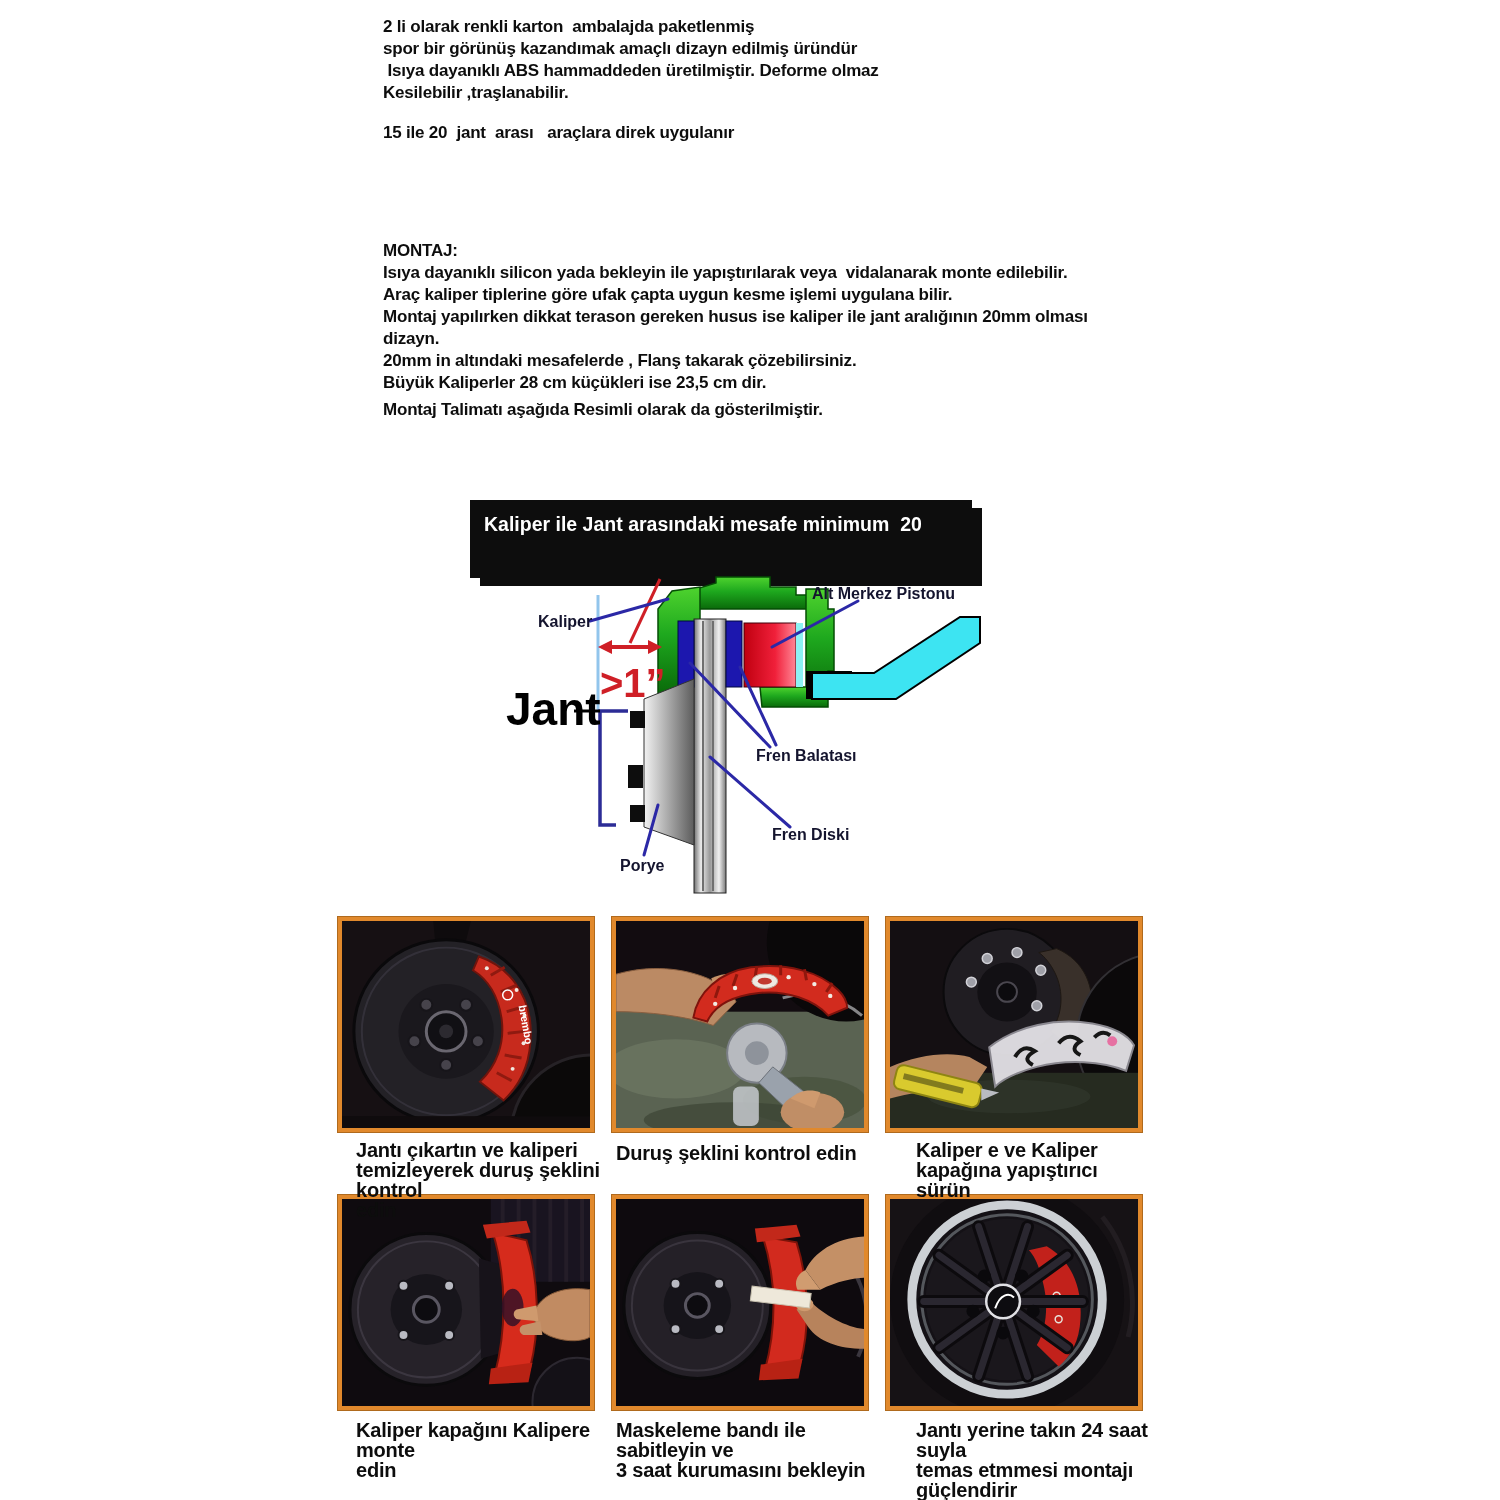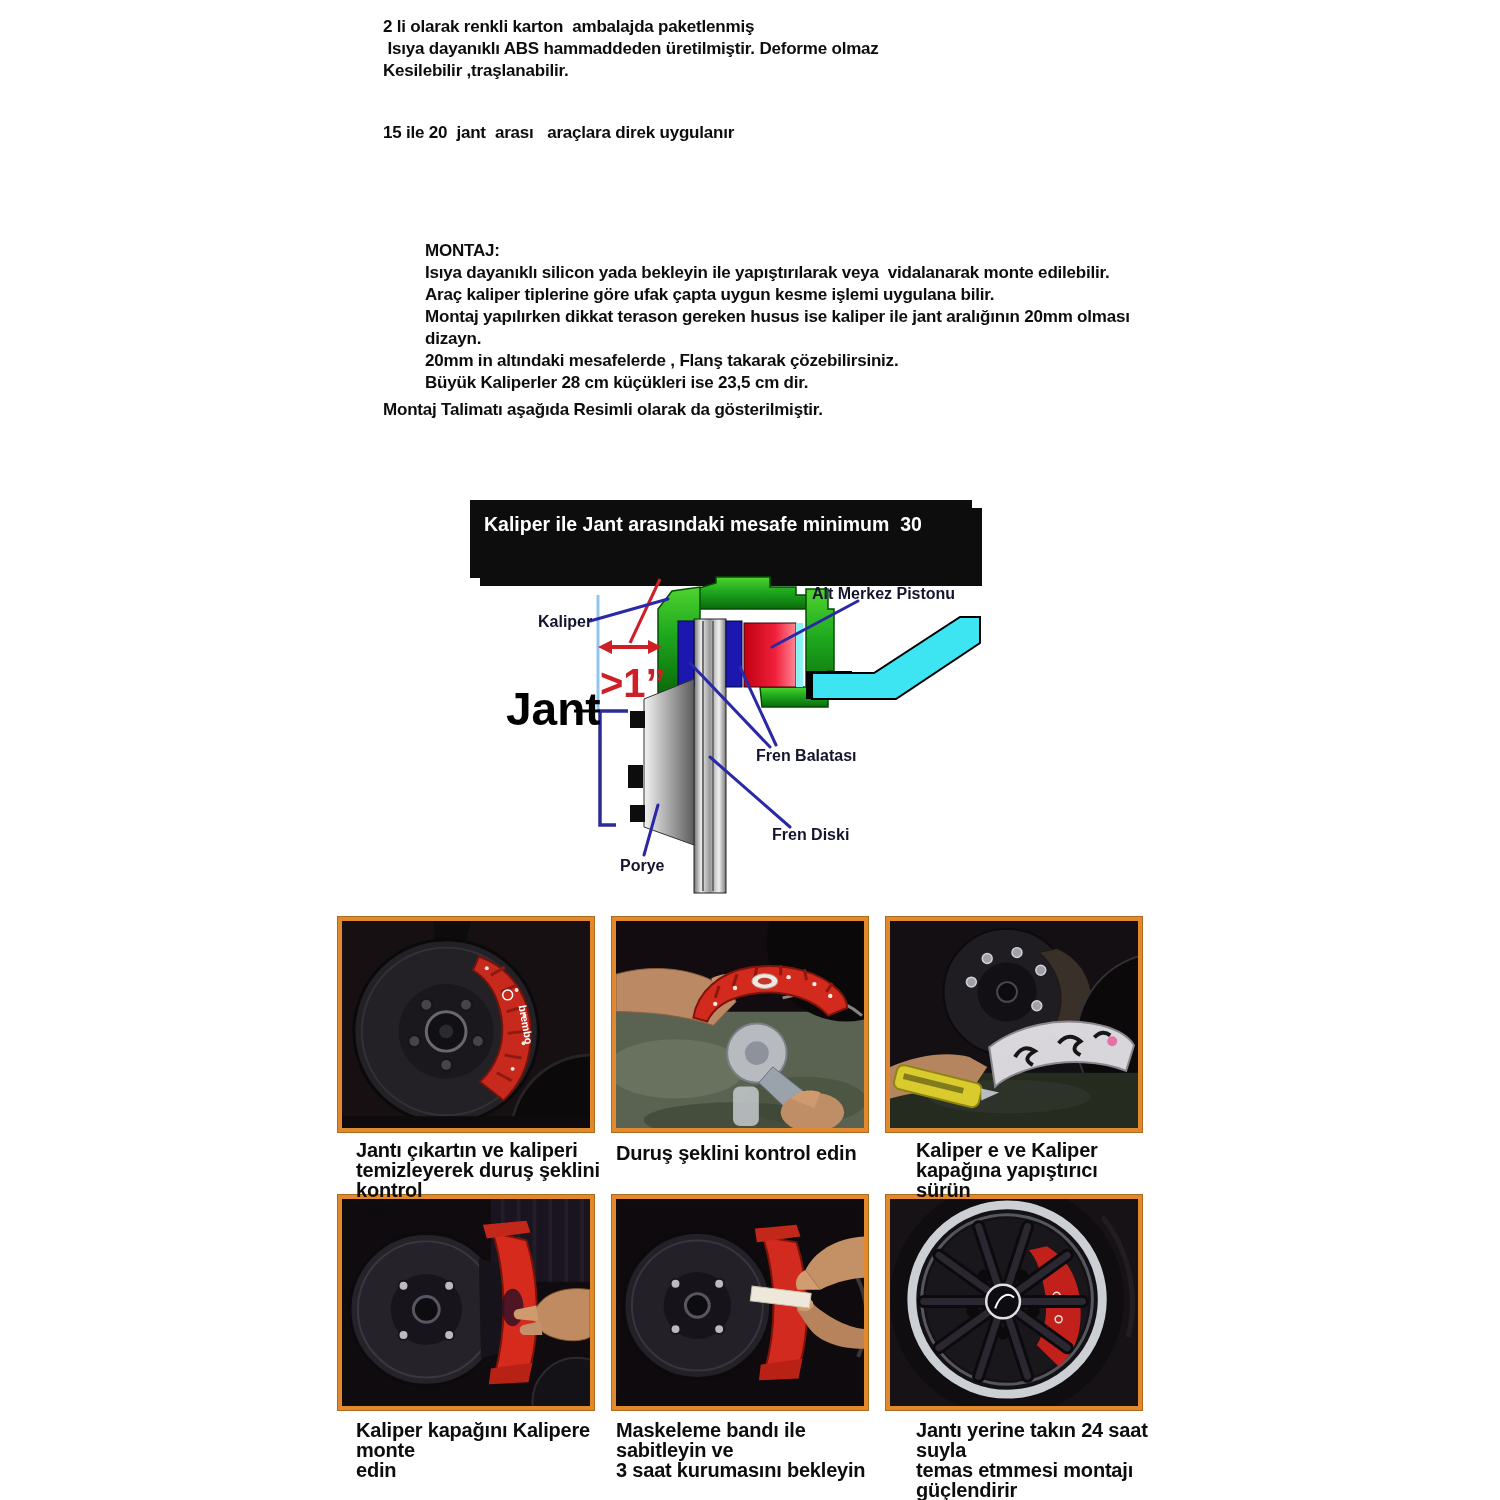--- a/index.html
+++ b/index.html
@@ -17,42 +17,43 @@
   .caption{position:absolute;white-space:pre-line;font-weight:bold;font-size:20px;line-height:20px;color:#0d0d0d;letter-spacing:-0.2px;}
   svg text{font-family:"Liberation Sans",sans-serif;}
 </style>
 </head>
 <body>
 
 <div id="page">
 
   <div class="block" style="left:383px;top:16px;">
     <div class="tline">2 li olarak renkli karton  ambalajda paketlenmiş</div>
+    <div class="tline">spor bir görünüş kazandımak amaçlı dizayn edilmiş üründür</div>
     <div class="tline"> Isıya dayanıklı ABS hammaddeden üretilmiştir. Deforme olmaz</div>
     <div class="tline">Kesilebilir ,traşlanabilir.</div>
   </div>
   <div class="block" style="left:383px;top:122px;">
     <div class="tline">15 ile 20  jant  arası   araçlara direk uygulanır</div>
   </div>
 
-  <div class="block" style="left:383px;top:240px;margin-left:42px;">
+  <div class="block" style="left:383px;top:240px;">
     <div class="tline">MONTAJ:</div>
     <div class="tline">Isıya dayanıklı silicon yada bekleyin ile yapıştırılarak veya  vidalanarak monte edilebilir.</div>
     <div class="tline">Araç kaliper tiplerine göre ufak çapta uygun kesme işlemi uygulana bilir.</div>
     <div class="tline">Montaj yapılırken dikkat terason gereken husus ise kaliper ile jant aralığının 20mm olması</div>
     <div class="tline">dizayn.</div>
     <div class="tline">20mm in altındaki mesafelerde , Flanş takarak çözebilirsiniz.</div>
     <div class="tline">Büyük Kaliperler 28 cm küçükleri ise 23,5 cm dir.</div>
   </div>
   <div class="block" style="left:383px;top:399px;">
     <div class="tline">Montaj Talimatı aşağıda Resimli olarak da gösterilmiştir.</div>
   </div>
 
   <div id="banner">
-    <div class="bline">Kaliper ile Jant arasındaki mesafe minimum  30</div>
+    <div class="bline">Kaliper ile Jant arasındaki mesafe minimum  20</div>
   </div>
 
   <svg class="block" style="left:460px;top:575px;" width="550" height="330" viewBox="0 0 550 330">
     <defs>
       <linearGradient id="gGreen" x1="0" y1="0" x2="0" y2="1">
         <stop offset="0" stop-color="#4ed32e"></stop>
           <stop offset="0.45" stop-color="#1ea81e"></stop>
           <stop offset="1" stop-color="#0a6b0a"></stop>
       </linearGradient>
       <linearGradient id="gRed" x1="0" y1="0" x2="1" y2="0">

